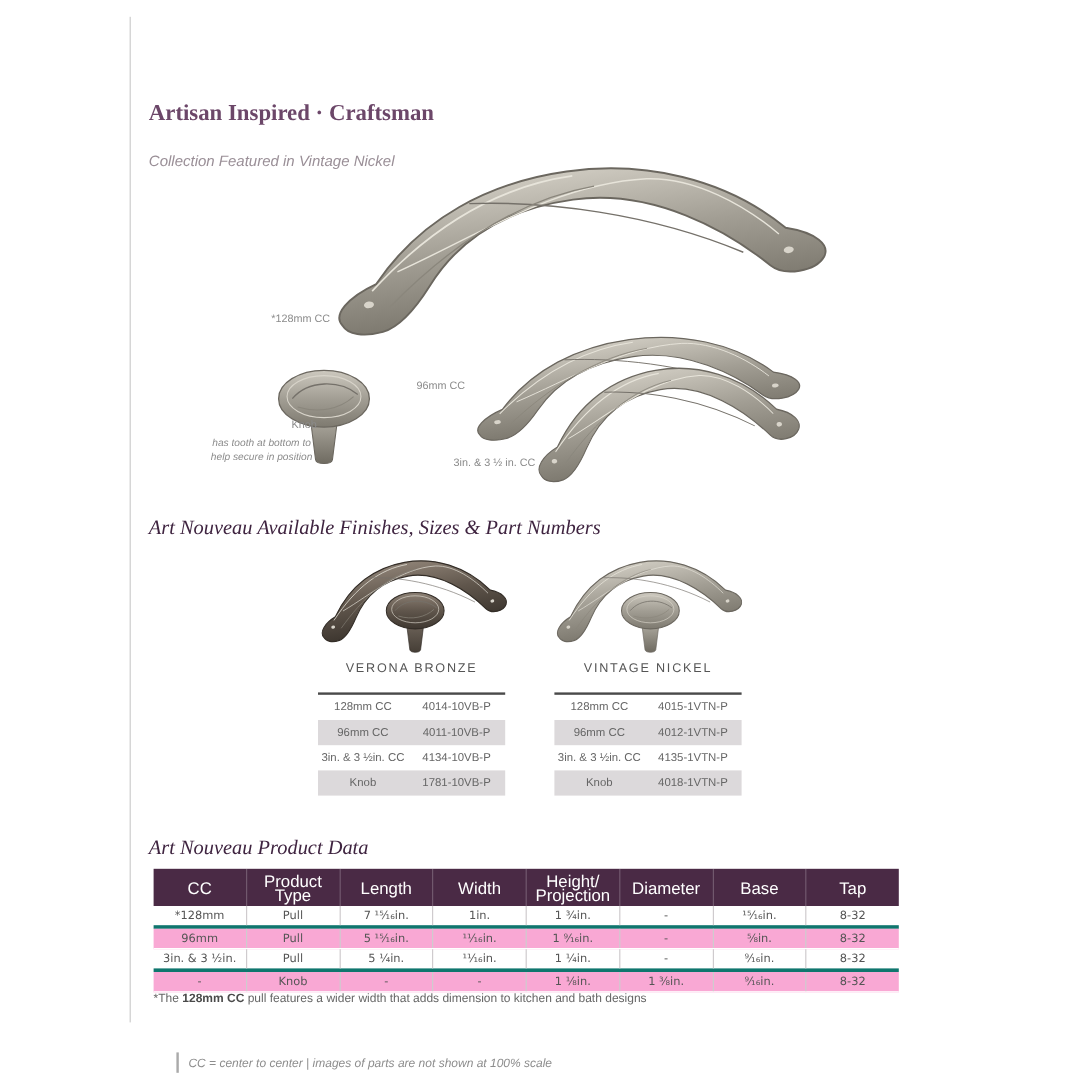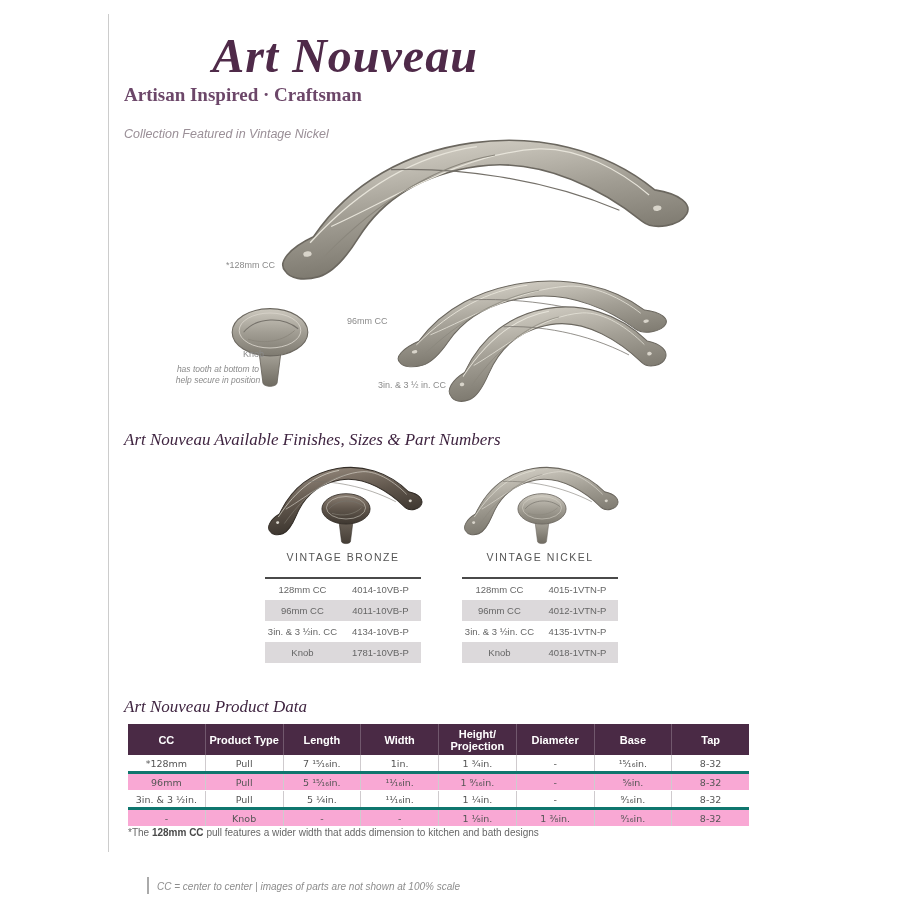--- a/index.html
+++ b/index.html
@@ -33,21 +33,21 @@
                font-size:10.5px;letter-spacing:1.5px;color:#555;}
   .finish-table{position:absolute;top:577px;width:156px;border-top:2px solid #4a4a4a;}
   .finish-row{display:flex;height:21px;align-items:center;font-size:9.5px;color:#666;}
   .finish-row.alt{background:#dcd9db;}
   .finish-row .fsize{width:48%;text-align:center;}
   .finish-row .fpart{width:52%;text-align:center;}
 
   .ptable{position:absolute;left:128px;top:724px;width:621px;}
   .ptable-header{display:flex;background:#4a2a45;height:31px;}
   .ptable-header .hcell{flex:1;display:flex;align-items:center;justify-content:center;
-        color:#fff;font-weight:bold;font-size:11px;text-align:center;line-height:12px;
+        color:#fff;font-weight:normal;font-size:14px;text-align:center;line-height:12px;
         border-right:1px solid rgba(255,255,255,0.22);white-space:pre-line;}
   .ptable-header .hcell:last-child{border-right:none;}
   .ptable-row{display:flex;height:16px;font-size:9.5px;color:#555;
               font-family:"DejaVu Sans",sans-serif;border-bottom:3px solid #0f766e;}
   .ptable-row.alt{background:#f9a8d4;border-bottom:1px solid #fff;}
   .ptable-row .cell{flex:1;display:flex;align-items:center;justify-content:center;
                     border-right:1px solid #cfcbce;}
   .ptable-row .cell:last-child{border-right:none;}
 
   .footnote{position:absolute;left:128px;top:827px;font-size:10px;color:#666;}
@@ -96,21 +96,20 @@
       <g id="knobDeco" fill="none">
         <ellipse cx="50" cy="28" rx="35" ry="20" stroke="#d8d4ca" stroke-width="1"></ellipse>
         <path d="M20,30 C35,12 65,12 82,26" stroke="#75716a" stroke-width="1.2"></path>
         <path d="M25,38 C45,44 65,40 78,28" stroke="#8a867c" stroke-width="1"></path>
       </g>
     </defs>
   </svg>
 
   <div class="vrule"></div>
 
-  <div class="title">Art Nouveau</div>
   <div class="subtitle">Artisan Inspired · Craftsman</div>
   <div class="collection-note">Collection Featured in Vintage Nickel</div>
 
   <div class="hw rot8" style="left:270px;top:138px;width:420px;height:122px;">
     <svg viewBox="0 0 400 112" preserveAspectRatio="none">
       <use href="#pullSil" fill="url(#nickelG)" stroke="#6b675f" stroke-width="1.5"></use>
         <use href="#pullDeco"></use>
     </svg>
   </div>
   <div class="hw rot8" style="left:390px;top:280px;width:278px;height:74px;">
@@ -166,21 +165,21 @@
     </div>
     <div class="hw" style="left:514px;top:492px;width:56px;height:54px;">
       <svg viewBox="0 0 100 96" preserveAspectRatio="none">
         <use href="#knobStem" fill="url(#nickelStemG)" stroke="#6b675f" stroke-width="1"></use>
         <use href="#knobFace" fill="url(#nickelG)" stroke="#6b675f" stroke-width="1.5"></use>
         <use href="#knobDeco"></use>
       </svg>
     </div>
   </div>
 
-  <div class="finish-name" style="left:265px;">VINTAGE BRONZE</div>
+  <div class="finish-name" style="left:265px;">VERONA BRONZE</div>
   <div class="finish-name" style="left:462px;">VINTAGE NICKEL</div>
 
   <div class="finish-table" style="left:265px;">
     <div class="finish-row">
         <span class="fsize">128mm CC</span>
         <span class="fpart">4014-10VB-P</span>
       </div>
     <div class="finish-row alt">
         <span class="fsize">96mm CC</span>
         <span class="fpart">4011-10VB-P</span>

